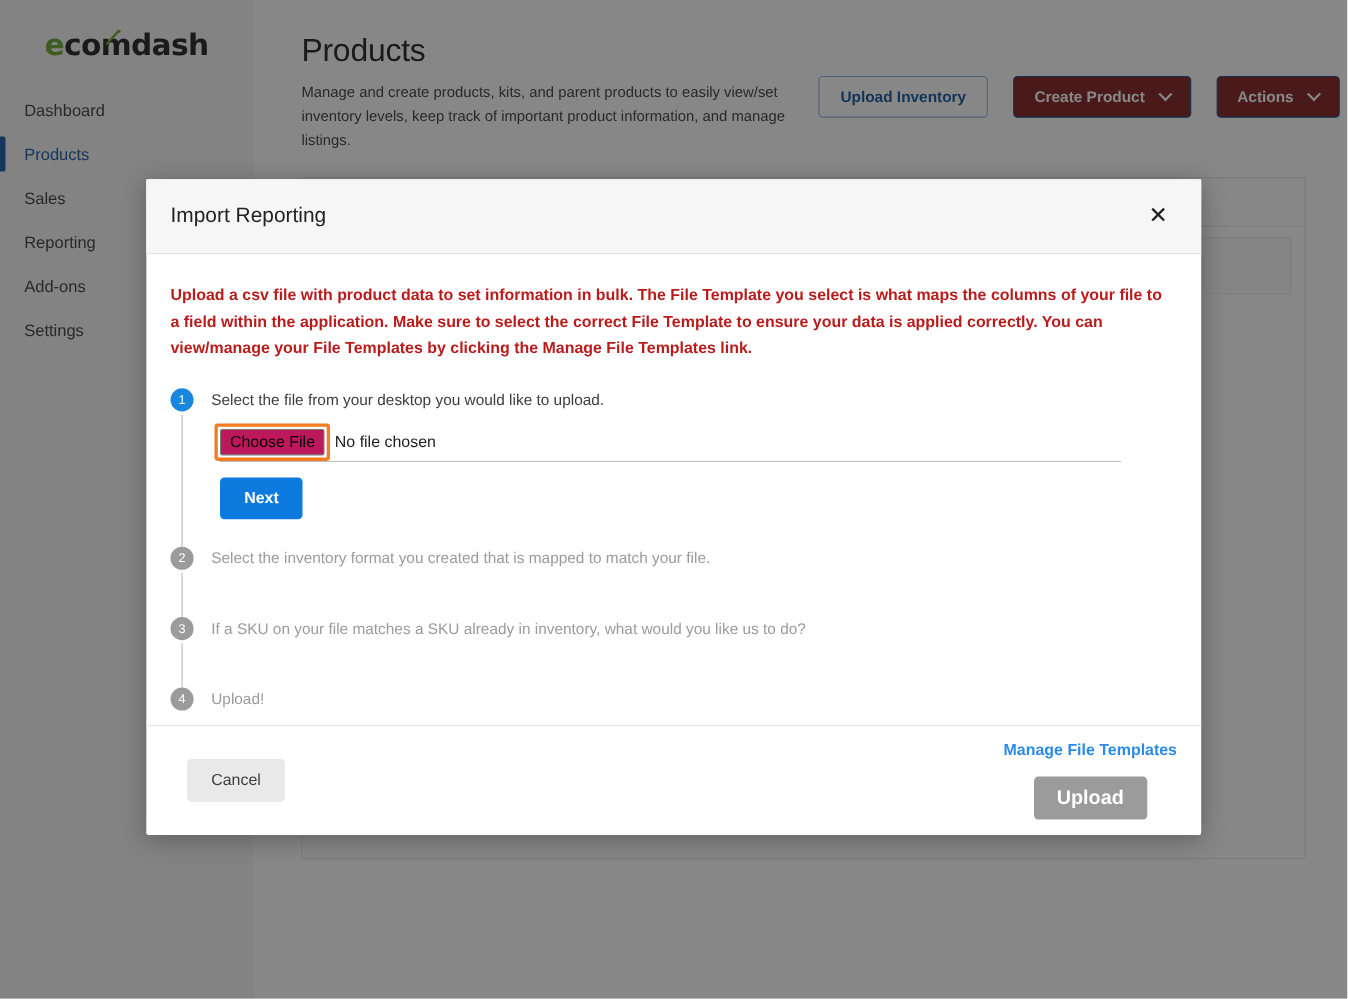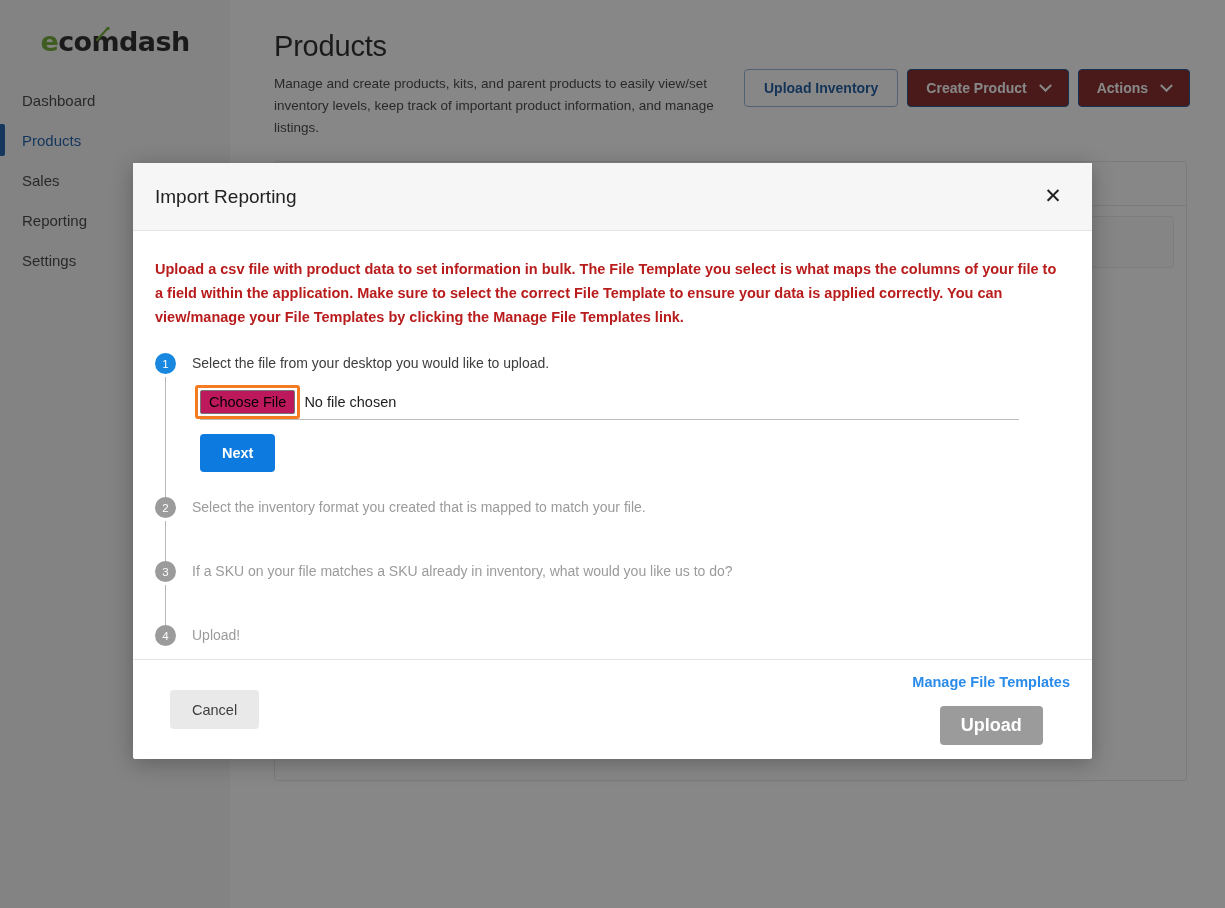--- a/index.html
+++ b/index.html
@@ -102,21 +102,21 @@
   }
   .page-sub {
     font-size: 13.5px;
     line-height: 22px;
     color: #3a3a3a;
     max-width: 460px;
   }
   .head-actions {
     margin-left: auto;
     display: flex;
-    gap: 9px;
+    gap: 23px;
     padding-top: 39px;
   }
   .btn {
     font-family: "Liberation Sans", sans-serif;
     font-size: 14px;
     border-radius: 4px;
     cursor: pointer;
     display: inline-flex;
     align-items: center;
     justify-content: center;
@@ -375,20 +375,23 @@
           <span>Dashboard</span>
         </div>
       <div class="nav-item active">
           <span>Products</span>
         </div>
       <div class="nav-item">
           <span>Sales</span>
         </div>
       <div class="nav-item">
           <span>Reporting</span>
+        </div>
+      <div class="nav-item">
+          <span>Add-ons</span>
         </div>
       <div class="nav-item">
           <span>Settings</span>
         </div>
     </nav>
 
     <div class="sidebar-spacer"></div>
 
   </aside>
 

